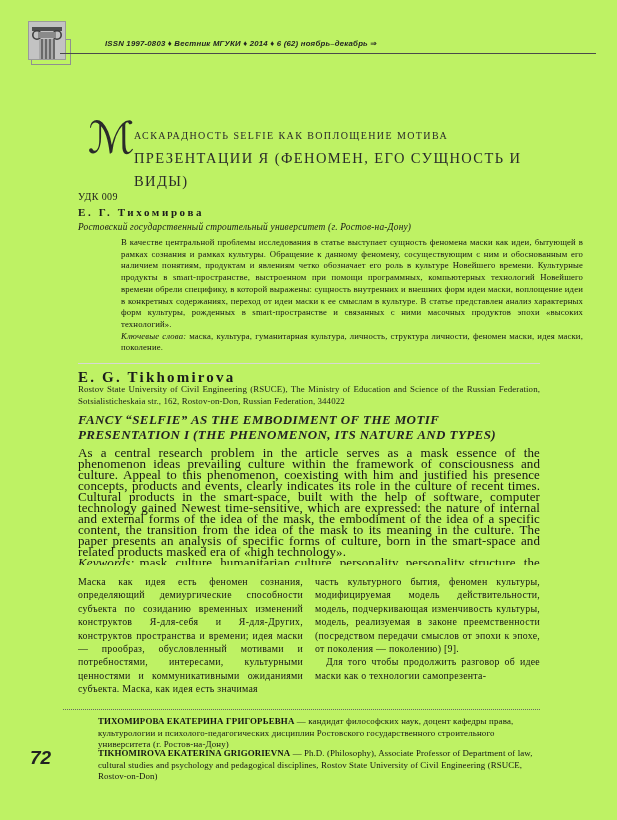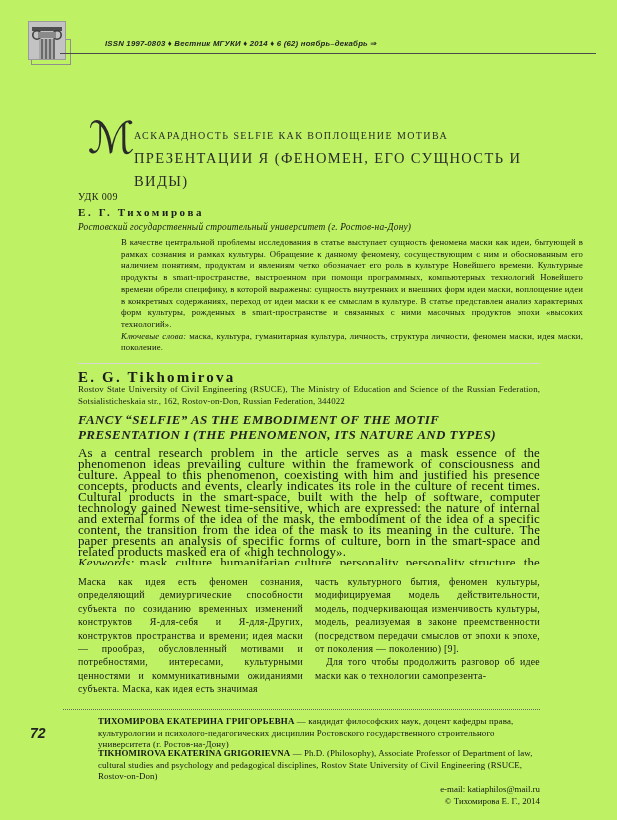--- a/index.html
+++ b/index.html
@@ -66,23 +66,23 @@
     position:absolute;left:98px;top:716px;width:443px;height:35px;overflow:hidden;
     font-size:8.9px;line-height:11.5px;letter-spacing:.15px;color:#141414;
   }
   .bio-en{
     position:absolute;left:98px;top:748px;width:443px;height:35px;overflow:hidden;
     font-size:8.9px;line-height:11.5px;letter-spacing:.1px;color:#141414;
   }
   .bio-name{font-weight:bold;}
   .contact{position:absolute;left:78px;top:784px;width:462px;text-align:right;font-size:8.9px;line-height:11.5px;color:#141414;}
   .page-num{
-    position:absolute;left:30px;top:725px;
+    position:absolute;left:30px;top:747px;
     font-family:"Liberation Sans","DejaVu Sans",sans-serif;
-    font-size:14px;font-weight:bold;font-style:italic;color:#222;
+    font-size:19px;font-weight:bold;font-style:italic;color:#222;
   }
 </style>
 </head>
 <body>
 
 <div class="page">
 
   <div class="logo-wrap">
     <div class="logo-frame"></div>
     <div class="logo-box">
@@ -147,20 +147,16 @@
   <div class="dotted-rule"></div>
 
   <div class="bio-ru">
     <span class="bio-name">ТИХОМИРОВА ЕКАТЕРИНА ГРИГОРЬЕВНА</span><span> — кандидат философских наук, доцент кафедры права, культурологии и психолого-педагогических дисциплин Ростовского государственного строительного университета (г. Ростов-на-Дону)</span>
   </div>
 
   <div class="bio-en">
     <span class="bio-name">TIKHOMIROVA EKATERINA GRIGORIEVNA</span><span> — Ph.D. (Philosophy), Associate Professor of Department of law, cultural studies and psychology and pedagogical disciplines, Rostov State University of Civil Engineering (RSUCE, Rostov-on-Don)</span>
   </div>
 
-  <div class="contact">
-    <div>e-mail: katiaphilos@mail.ru</div>
-    <div>© Тихомирова Е. Г., 2014</div>
-  </div>
 
   <div class="page-num">72</div>
 
 </div>
 
 </body></html>

